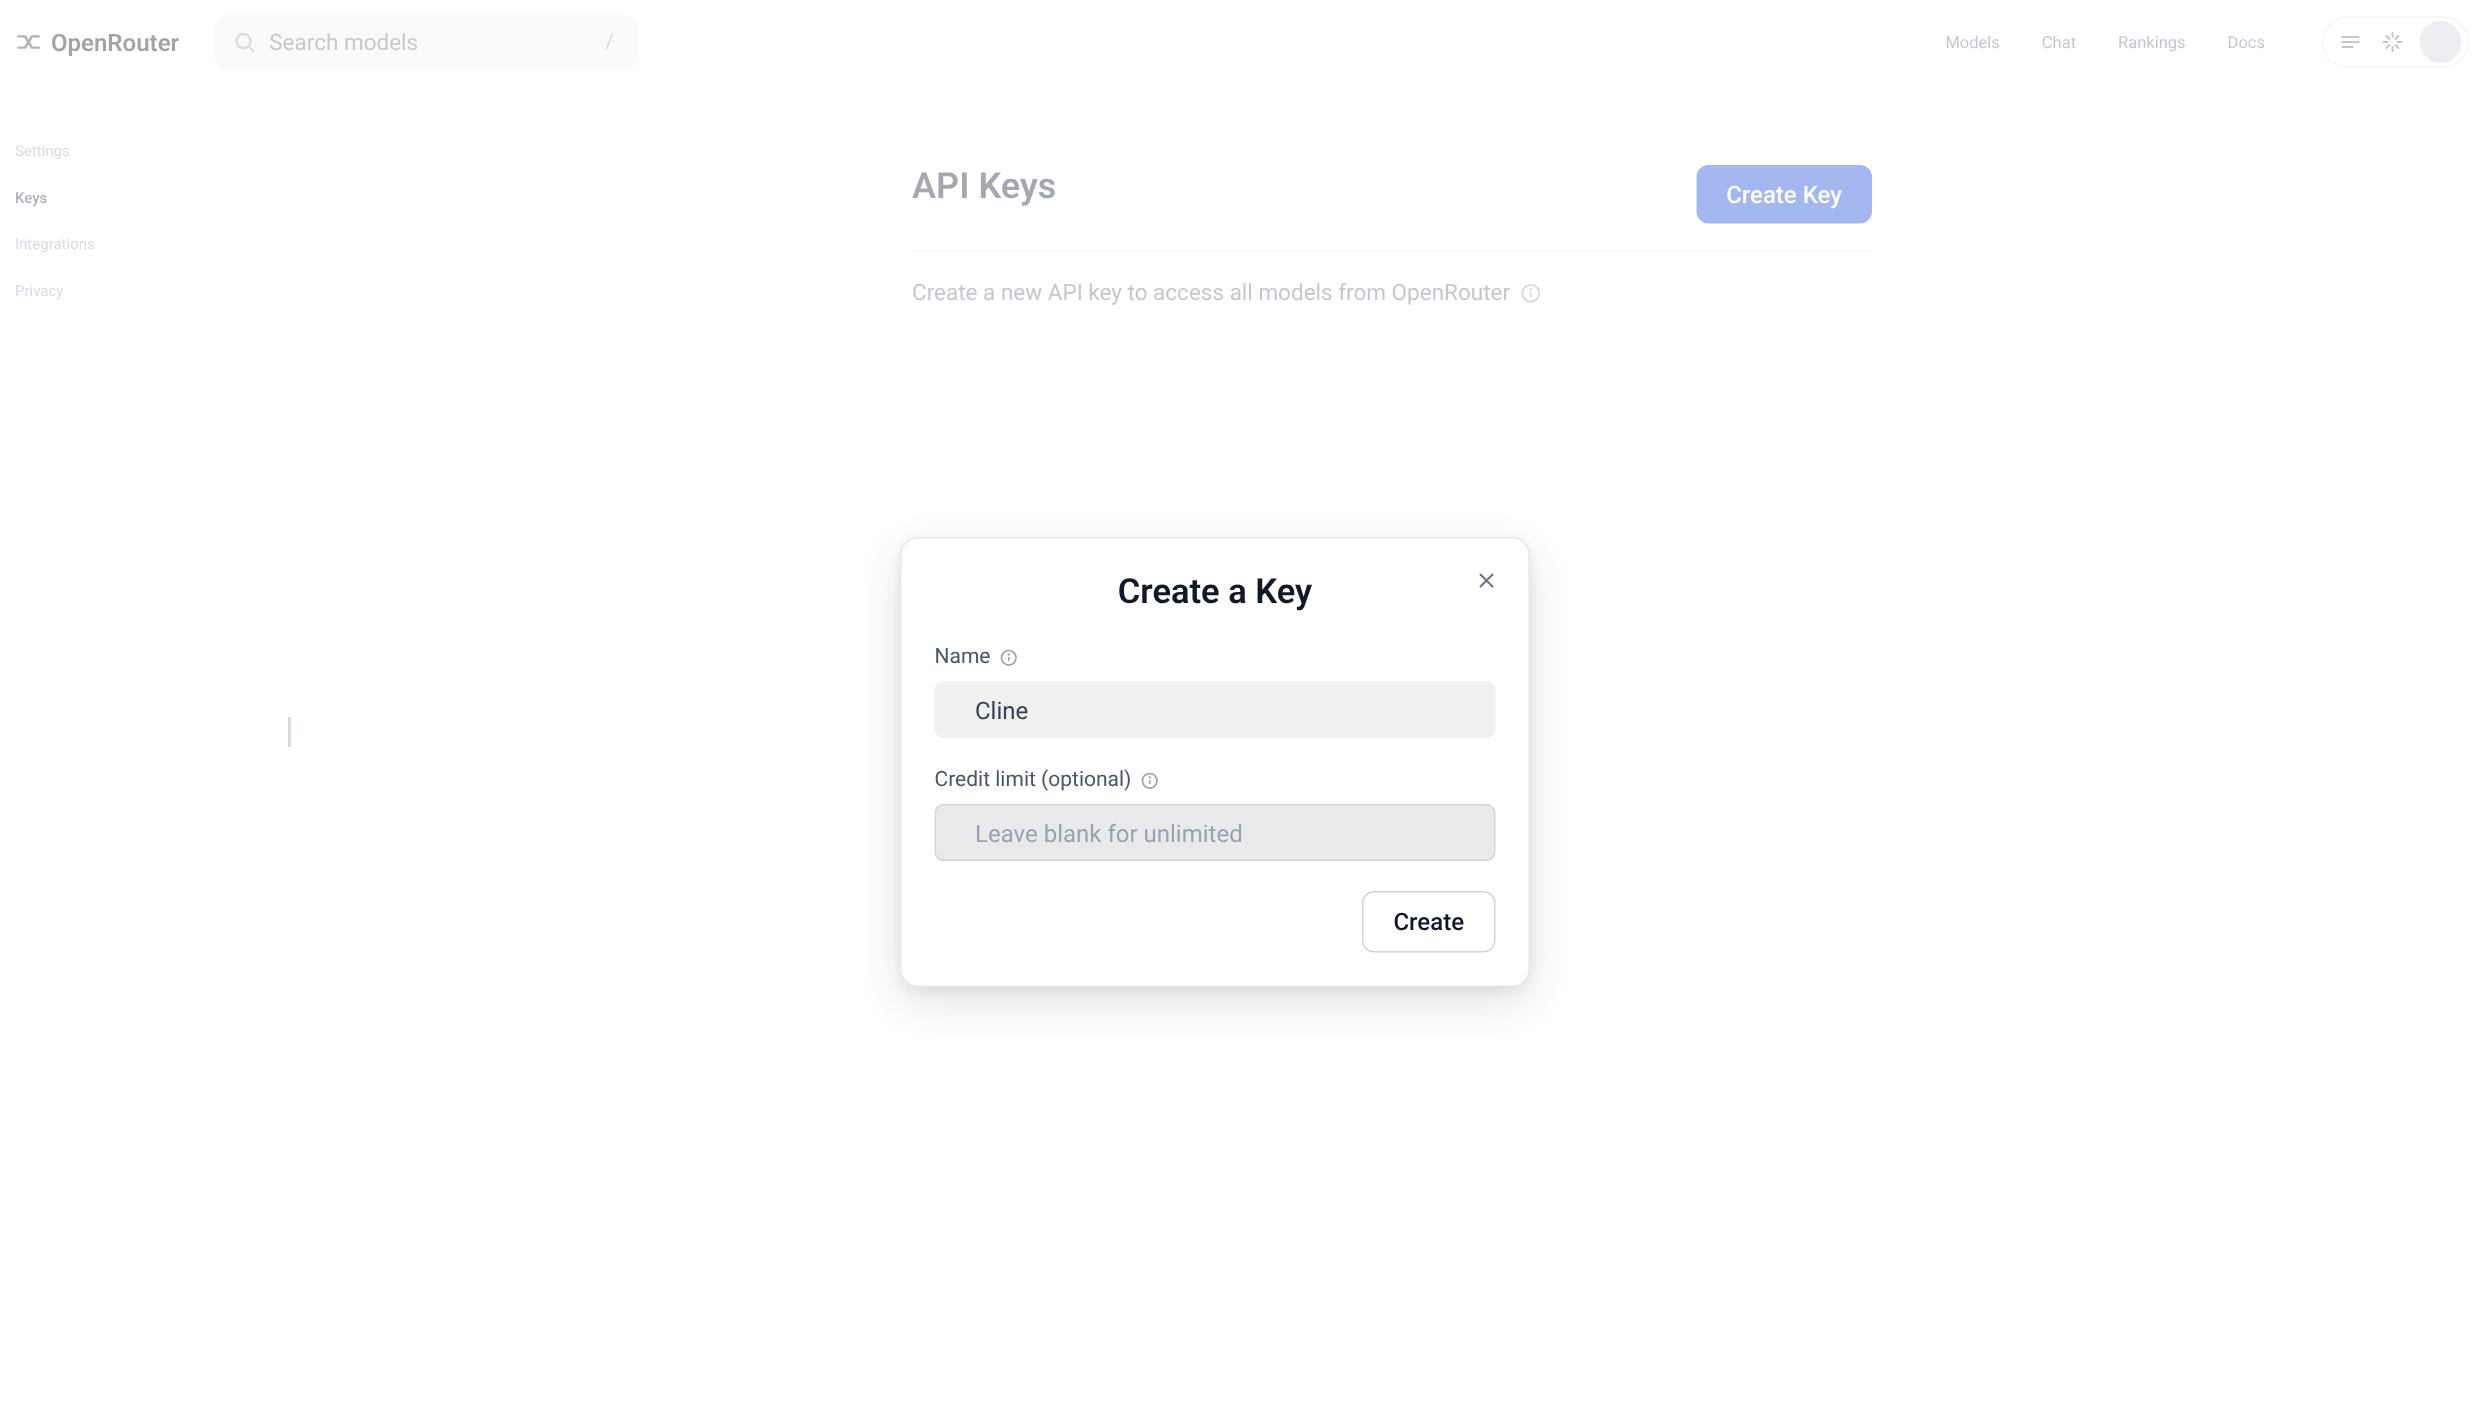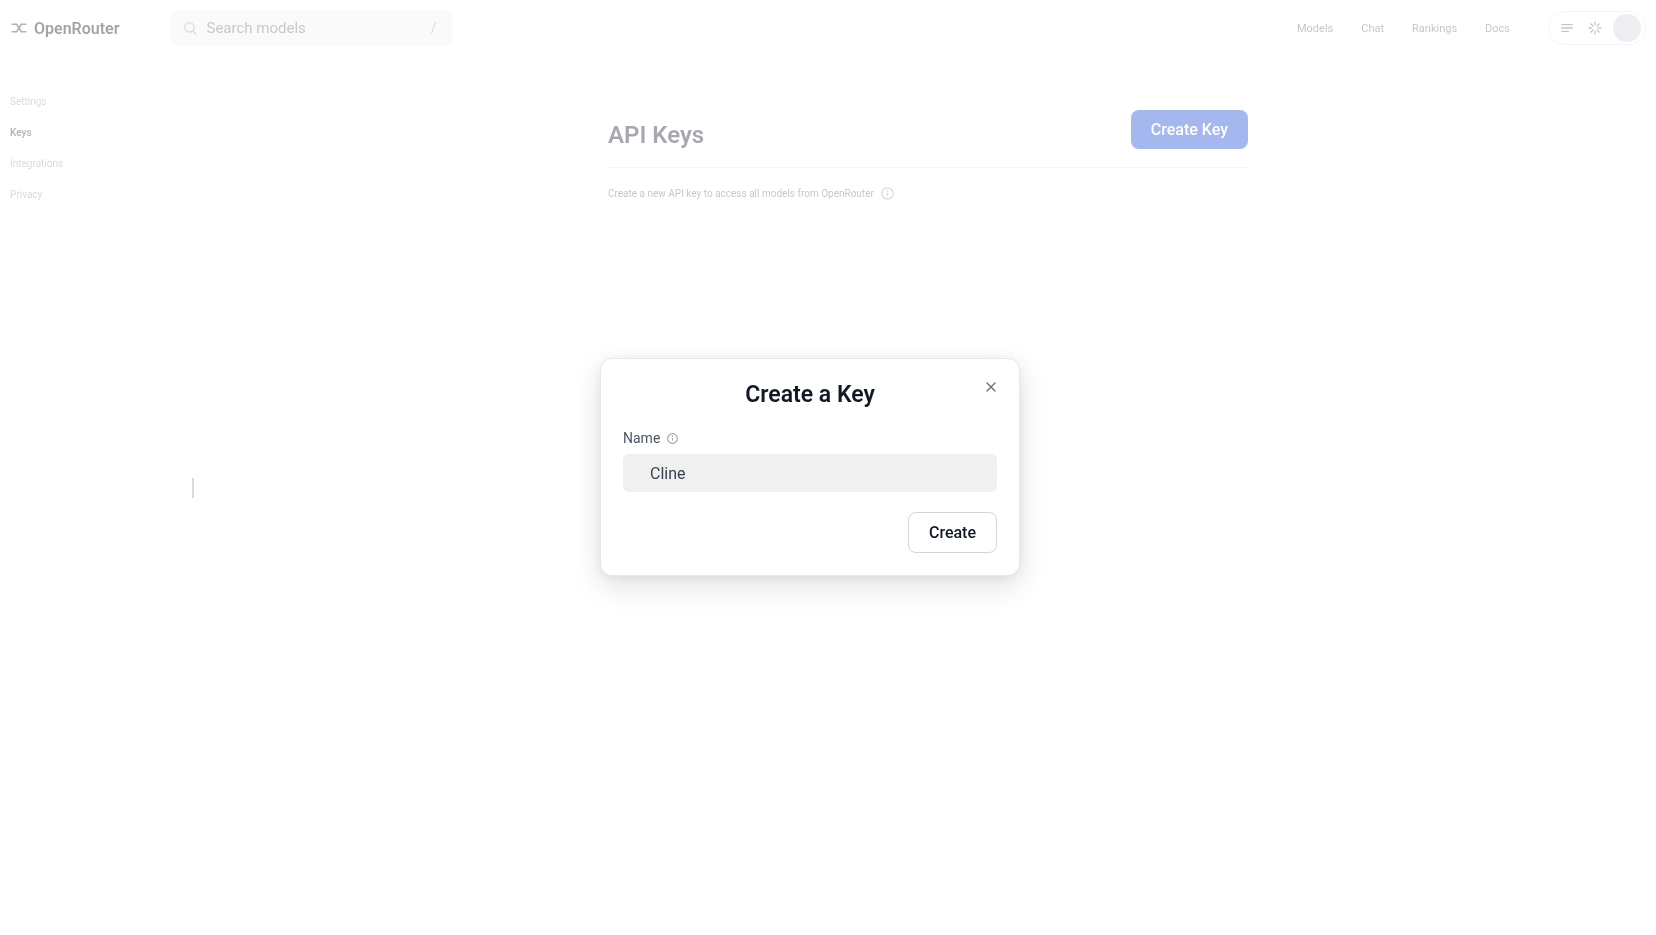--- a/index.html
+++ b/index.html
@@ -19,21 +19,20 @@
 
 .header {
   position: absolute;
   top: 0;
   left: 0;
   right: 0;
   height: 56px;
   display: flex;
   align-items: center;
   padding: 4px 10px;
-  gap: 27px;
 }
 .logo-group {
   display: flex;
   align-items: center;
   gap: 6px;
   margin-left: 0;
 }
 .logo-icon svg {
   display: block;
 }
@@ -128,21 +127,21 @@
 
 
 .main {
   position: absolute;
   left: 608px;
   top: 110px;
   width: 640px;
 }
 .page-header-row {
   display: flex;
-  align-items: flex-end;
+  align-items: flex-start;
   justify-content: space-between;
   padding-bottom: 18px;
   border-bottom: 1px solid #e5e7eb;
 }
 .page-title {
   font-size: 24px;
   font-weight: 600;
   color: #1f2937;
 }
 .create-key-btn {
@@ -150,21 +149,21 @@
   color: #ffffff;
   border: none;
   border-radius: 8px;
   padding: 10px 20px;
   font-size: 16px;
   font-weight: 500;
   cursor: pointer;
 }
 .page-subtitle-row {
   margin-top: 18px;
-  font-size: 10px;
+  font-size: 15px;
   color: #6b7280;
   display: flex;
   align-items: center;
   gap: 6px;
 }
 .info-icon {
   display: inline-flex;
   color: #9ca3af;
 }
 
@@ -357,17 +356,30 @@
         <svg width="13" height="13" viewBox="0 0 24 24" fill="none" stroke="currentColor" stroke-width="2">
           <circle cx="12" cy="12" r="9"></circle>
             <line x1="12" y1="11" x2="12" y2="16"></line>
             <circle cx="12" cy="8" r="0.5" fill="currentColor"></circle>
         </svg>
       </span>
     </div>
     <input class="field-input" value="Cline" style="">
   </div>
 
+  <div class="field-group">
+    <div class="field-label">
+      <span>Credit limit (optional)</span>
+      <span class="info-icon">
+        <svg width="13" height="13" viewBox="0 0 24 24" fill="none" stroke="currentColor" stroke-width="2">
+          <circle cx="12" cy="12" r="9"></circle>
+            <line x1="12" y1="11" x2="12" y2="16"></line>
+            <circle cx="12" cy="8" r="0.5" fill="currentColor"></circle>
+        </svg>
+      </span>
+    </div>
+    <input class="field-input focused" placeholder="Leave blank for unlimited" style="">
+  </div>
 
   <div class="modal-footer">
     <button class="create-btn">Create</button>
   </div>
 </div>
 
 </body></html>

